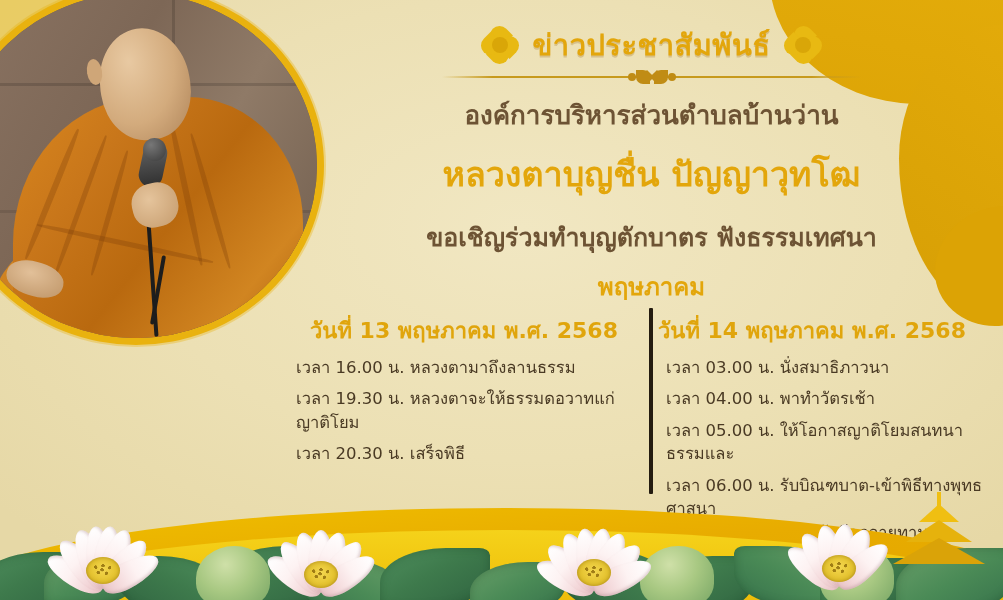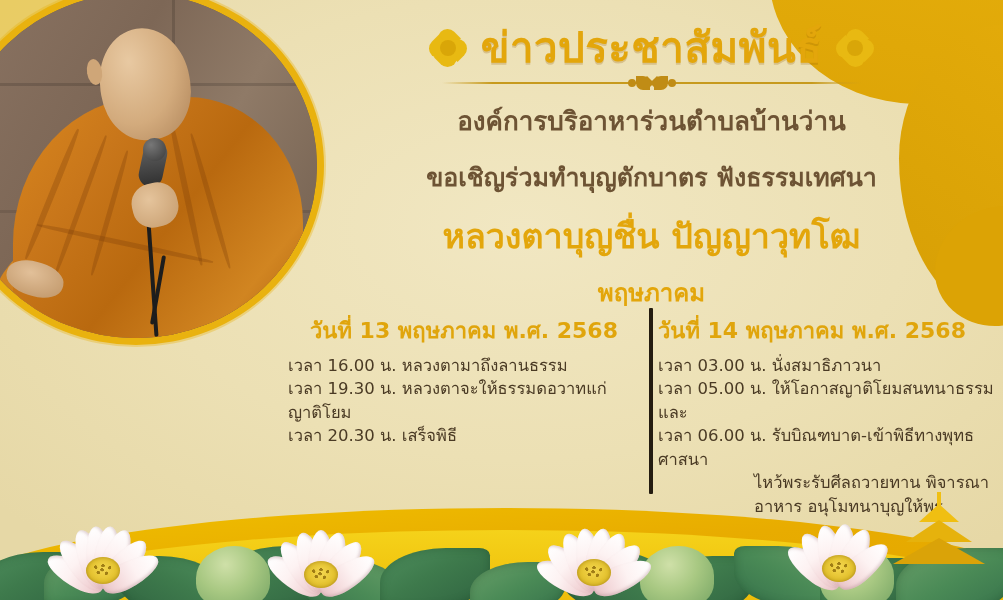--- a/index.html
+++ b/index.html
@@ -96,21 +96,21 @@
   #header{position:absolute;left:300px;top:0;width:703px;text-align:center;}
   #title-row{display:flex;align-items:center;justify-content:center;gap:14px;margin-top:26px;}
   .ornament{width:38px;height:38px;flex:0 0 38px;position:relative;}
   .ornament span{position:absolute;width:19px;height:19px;background:#e8b912;border-radius:50% 0 50% 50%;}
   .ornament .o1{left:9.5px;top:0;transform:rotate(45deg);}
   .ornament .o2{left:19px;top:9.5px;transform:rotate(135deg);}
   .ornament .o3{left:9.5px;top:19px;transform:rotate(225deg);}
   .ornament .o4{left:0;top:9.5px;transform:rotate(315deg);}
   .ornament .oc{left:11px;top:11px;width:16px;height:16px;background:#d9a608;border-radius:50%;}
   h1#main-title{
-    margin:0;font-size:42px;line-height:1.05;font-weight:bold;color:#e3a60b;
+    margin:0;font-size:29px;line-height:1.05;font-weight:bold;color:#e3a60b;
     letter-spacing:.5px;
     text-shadow:0 2px 0 rgba(150,95,5,.25);
   }
   #divider{margin:6px auto 4px;width:420px;height:14px;position:relative;}
   #divider .bar{position:absolute;left:0;right:0;top:6px;height:2px;
     background:linear-gradient(90deg,rgba(200,150,20,0) 0%,#c79a1d 12%,#c79a1d 88%,rgba(200,150,20,0) 100%);}
   #divider .dot{position:absolute;top:3px;width:8px;height:8px;border-radius:50%;background:#c08c15;}
   #divider .d-l{left:186px;} #divider .d-r{right:186px;}
   #divider .dia{position:absolute;top:2px;width:10px;height:10px;background:#c08c15;transform:rotate(45deg);}
   #divider .dia-l{left:200px;} #divider .dia-r{right:200px;}
@@ -126,21 +126,21 @@
   #line6{font-size:24px;margin-top:10px;color:#e3a60b;}
 
   
   #schedule{position:absolute;left:0;top:305px;width:1003px;height:210px;}
   .col{position:absolute;top:8px;}
   #col-left{left:288px;width:352px;}
   #col-right{left:658px;width:345px;}
   .col-head{font-size:22px;font-weight:bold;color:#e0a50c;margin:0 0 6px 0;}
   #col-left .col-head{text-align:center;}
   #col-right .col-head{text-align:left;}
-  .sched-item{font-size:16.5px;color:#4a3a24;line-height:1.42;margin:0;}
+  .sched-item{font-size:16.5px;color:#4a3a24;line-height:1.42;margin:8px;}
   .sched-item .cont{display:block;padding-left:96px;}
   #vdivider{position:absolute;left:649px;top:3px;width:4px;height:186px;
     background:#241c10;border-radius:1px;}
 
   
   #bottom{position:absolute;left:0;bottom:0;width:1003px;height:115px;overflow:hidden;}
   #band{position:absolute;left:-60px;bottom:-58px;width:1130px;height:150px;
     border-radius:50% 50% 0 0 / 64% 64% 0 0;
     background:linear-gradient(175deg,#f0c000 0%,#e8ac00 38%,#dfa200 100%);}
   #band-inner{position:absolute;left:-40px;bottom:-70px;width:1090px;height:140px;
@@ -236,39 +236,40 @@
     <div id="divider">
       <span class="bar"></span>
       <span class="dot d-l"></span>
         <span class="dot d-r"></span>
       <span class="dia dia-l"></span>
         <span class="dia dia-r"></span>
       <span class="leaf leaf-l"></span>
         <span class="leaf leaf-r"></span>
     </div>
 
-    <p class="hdr-line" id="line2">องค์การบริอาหาร่วนตำบลบ้านว่าน</p>
+    <p class="hdr-line" id="line2">องค์การบริหารส่วนตำบลบ้านว่าน</p>
+    <p class="hdr-line" id="line4">หลวงตาบุญชื่น ปัญญาวุทโฒ</p>
     <p class="hdr-line" id="line3">ขอเชิญร่วมทำบุญตักบาตร ฟังธรรมเทศนา</p>
-    <p class="hdr-line" id="line4">หลวงตาบุญชื่น ปัญญาวุทโฒ</p>
     <p class="hdr-line" id="line6">พฤษภาคม</p>
   </div>
 
   <div id="schedule">
     <div class="col" id="col-left">
       <p class="col-head">วันที่ 13 พฤษภาคม พ.ศ. 2568</p>
       <p class="sched-item">เวลา 16.00 น. หลวงตามาถึงลานธรรม</p>
       <p class="sched-item">เวลา 19.30 น. หลวงตาจะให้ธรรมดอวาทแก่ญาติโยม</p>
       <p class="sched-item">เวลา 20.30 น. เสร็จพิธี</p>
     </div>
 
     <div id="vdivider"></div>
 
     <div class="col" id="col-right">
       <p class="col-head">วันที่ 14 พฤษภาคม พ.ศ. 2568</p>
       <p class="sched-item">เวลา 03.00 น. นั่งสมาธิภาวนา</p>
+      <p class="sched-item">เวลา 04.00 น. พาทำวัตรเช้า</p>
       <p class="sched-item">
         <span>เวลา 05.00 น. ให้โอกาสญาติโยมสนทนาธรรมและ</span>
       </p>
       <p class="sched-item">
         <span>เวลา 06.00 น. รับบิณฑบาต-เข้าพิธีทางพุทธศาสนา</span>
         <span class="cont">ไหว้พระรับศีลถวายทาน พิจารณา</span>
         <span class="cont">อาหาร อนุโมทนาบุญให้พร</span>
       </p>
     </div>
   </div>

